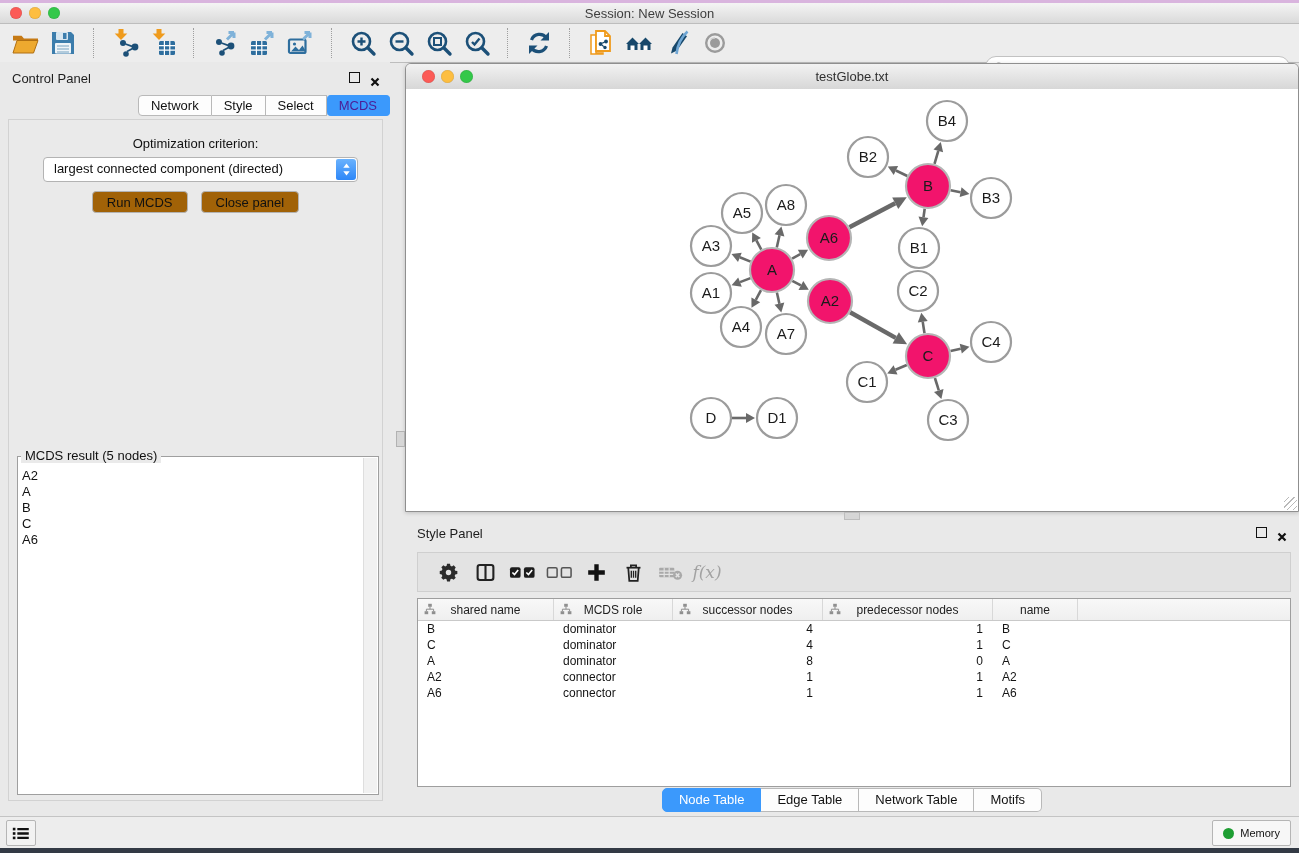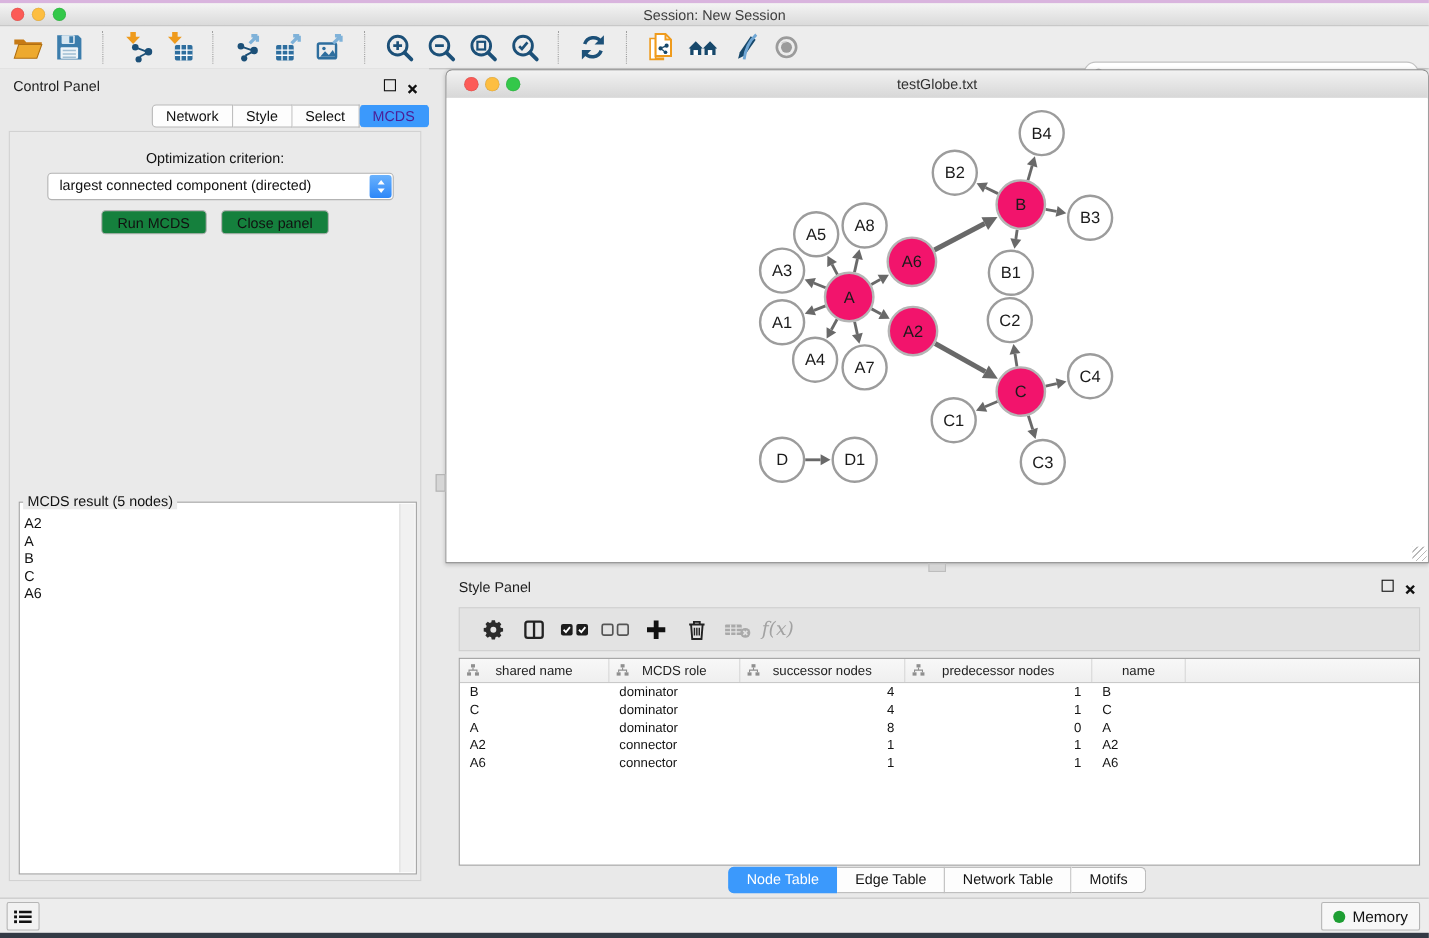--- a/index.html
+++ b/index.html
@@ -42,21 +42,21 @@
   .cp-tab.last{border-radius:0 4px 4px 0;}
   .cp-tab.active{background:#3b99fc;border-color:#3b99fc;color:#4c1d95;border-radius:4px;}
   #cp-content{left:8px;right:7px;top:57px;bottom:16px;background:#eaeaea;border:1px solid #d2d2d2;text-decoration:underline;}
   #opt-label{top:16px;left:0;right:0;text-align:center;font-size:13px;color:#111;}
   #criterion-select{left:34px;width:313px;top:37px;height:23px;background:#fff;border:1px solid #b3b3b3;
                     border-radius:4px;cursor:pointer;}
   #criterion-value{position:absolute;left:10px;top:3px;font-size:13px;color:#111;}
   #criterion-stepper{position:absolute;right:1px;top:1px;bottom:1px;width:20px;border-radius:2px 3px 3px 2px;
                      background:linear-gradient(#6ab2fd,#2d87f8);display:flex;align-items:center;justify-content:center;}
   #cp-buttons{top:71px;left:0;right:0;display:flex;justify-content:center;gap:13px;}
-  .mac-btn{background:#15803d;border:1px solid #b3b3b3;border-radius:4px;font-size:13px;color:#111;
+  .mac-btn{background:#a16207;border:1px solid #b3b3b3;border-radius:4px;font-size:13px;color:#111;
            padding:2px 14px;height:22px;cursor:pointer;font-family:"Liberation Sans",sans-serif;}
   #result-field{left:8px;right:3px;top:336px;bottom:5px;}
   #result-legend{position:absolute;top:-8px;left:4px;background:#eaeaea;padding:0 4px;font-size:13px;
                  color:#111;z-index:2;}
   #result-list{position:absolute;left:0;right:0;top:0;bottom:0;border:1px solid #9f9f9f;background:#fff;
                padding-top:11px;overflow:hidden;}
   #result-list .track{position:absolute;top:1px;right:1px;bottom:1px;width:13px;background:#f1f1f1;
                       border-left:1px solid #dedede;}
   .list-item{font-size:13px;line-height:16px;padding-left:4px;color:#111;}
   
@@ -106,21 +106,21 @@
   .bt-tab.active{background:#3b99fc;border-color:#3b99fc;color:#fff;}
   
   #status-bar{left:0;right:0;bottom:5px;height:31px;background:#ededed;border-top:1px solid #c4c4c4;}
   #status-list-btn{position:absolute;left:6px;top:3px;width:28px;height:24px;background:#f2f2f2;
                    border:1px solid #b5b5b5;border-radius:2px;display:flex;align-items:center;
                    justify-content:center;cursor:pointer;}
   #status-list-btn svg{width:18px;height:15px;}
   #memory-btn{position:absolute;right:8px;top:3px;height:24px;background:#f7f7f7;border:1px solid #b5b5b5;
               border-radius:2px;display:flex;align-items:center;gap:6px;padding:0 10px;cursor:pointer;}
   #memory-dot{width:11px;height:11px;border-radius:50%;background:#1e9e33;}
-  #memory-label{font-size:14px;color:#111;}
+  #memory-label{font-size:11px;color:#111;}
   #desktop-bottom{left:0;right:0;bottom:0;height:5px;background:#333a45;}
 </style>
 </head>
 <body>
 
 <div id="app">
 
   <div id="desktop-top" class="abs"></div>
 
   <div id="titlebar" class="abs">

